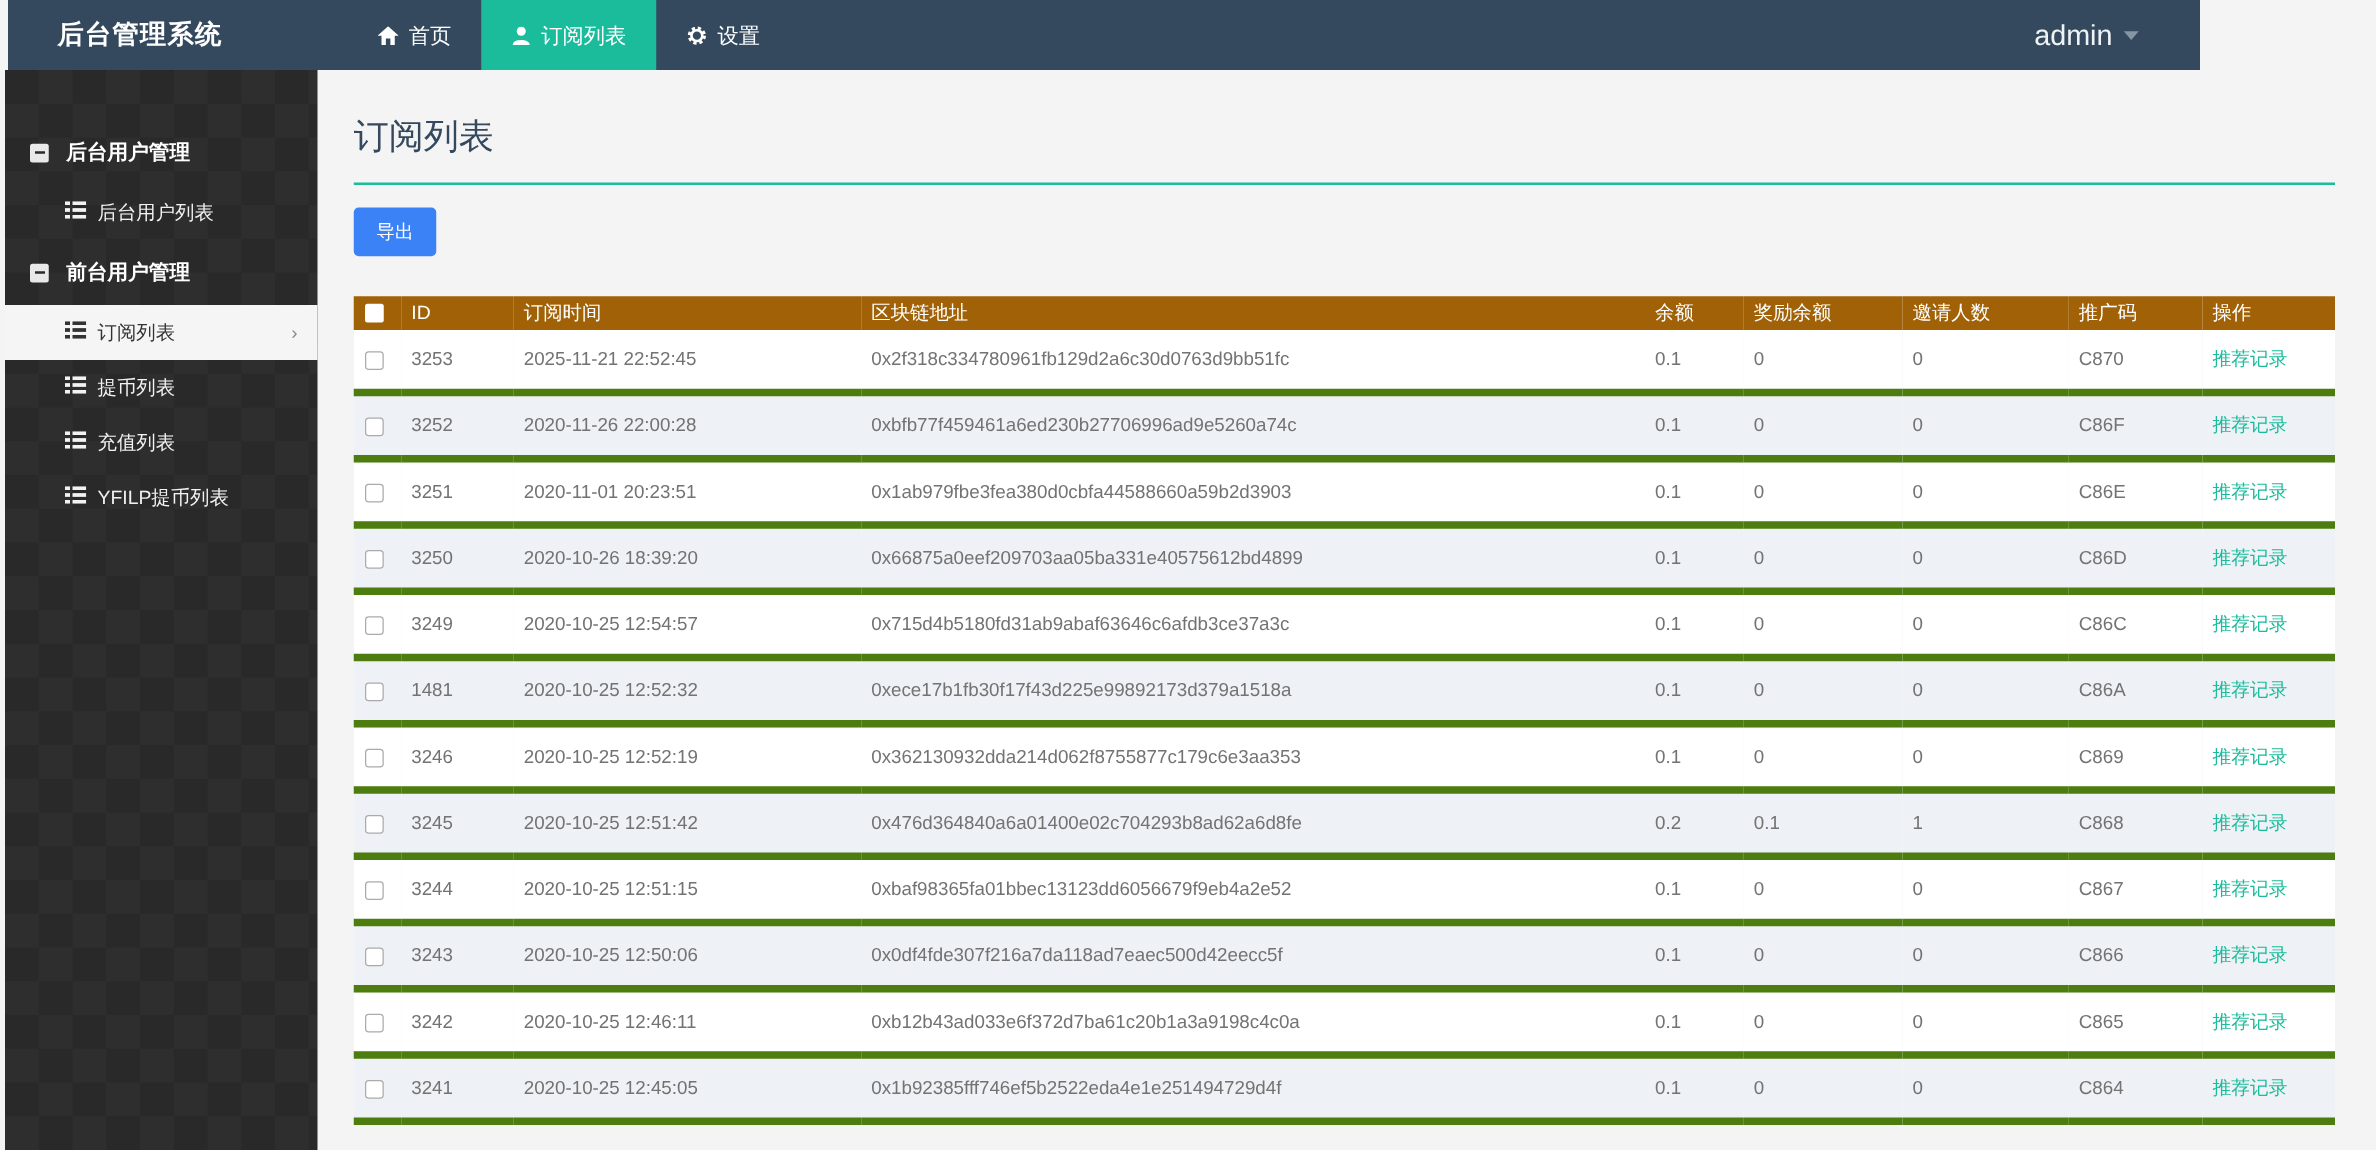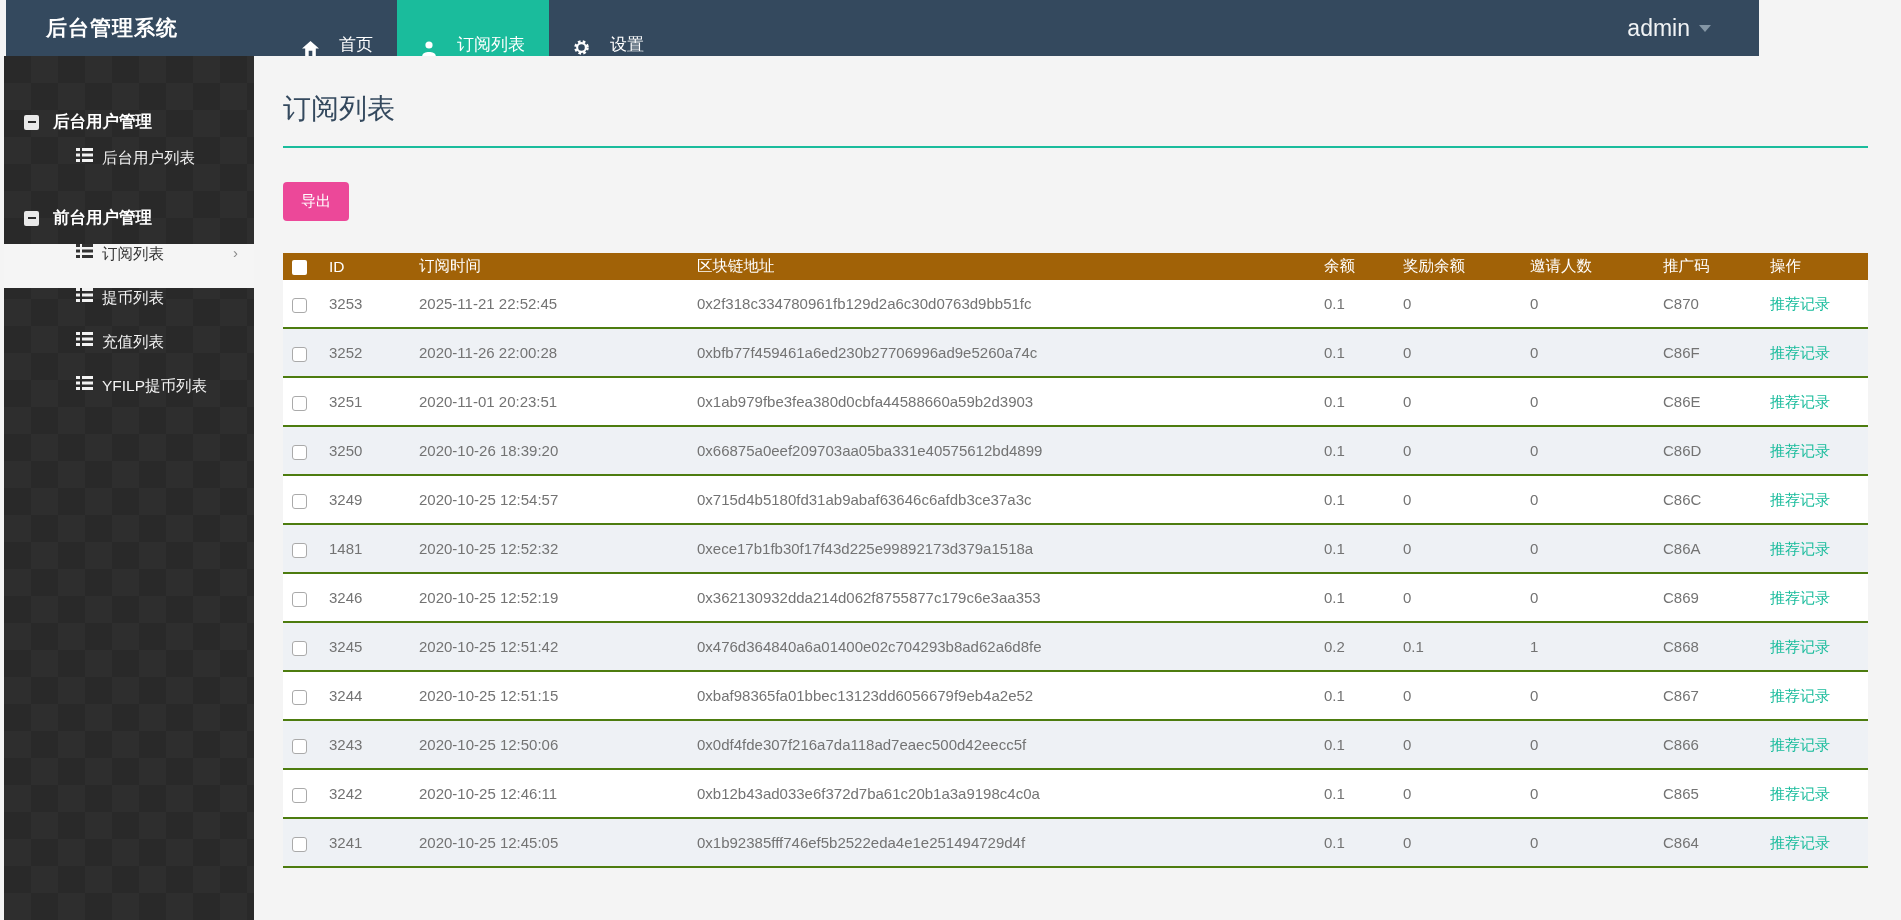--- a/index.html
+++ b/index.html
@@ -5,66 +5,66 @@
   * { margin:0; padding:0; box-sizing:border-box; }
   html,body { width:1901px; height:920px; overflow:hidden;
     font-family:"Liberation Sans","DejaVu Sans",sans-serif; background:#f4f4f4; }
 
   
   .navbar { position:fixed; top:0; left:6px; width:1753px; height:56px;
     background:#34495e; display:flex; align-items:stretch; z-index:30; }
   .brand { color:#fff; font-size:21px; font-weight:bold; line-height:56px;
     padding-left:40px; width:250px; letter-spacing:1px; }
   .nav-tabs { display:flex; margin-left:22px; }
-  .nav-tab { display:flex; align-items:flex-end; gap:20px; padding:0 24px;
+  .nav-tab { display:flex; align-items:center; gap:8px; padding:0 24px;
     color:#fff; font-size:17px; cursor:pointer; }
   .nav-tab.active { background:#1abc9c; }
   .nav-tab svg { display:block; }
   .nav-right { margin-left:auto; display:flex; align-items:center; gap:9px;
     padding-right:48px; color:#f0f3f5; font-size:23px; cursor:pointer; }
   .caret-down { width:0; height:0; border-left:6px solid transparent;
     border-right:6px solid transparent; border-top:7px solid #8496a5; }
 
   
   .sidebar { position:fixed; top:56px; left:4px; width:250px; height:864px;
     background:repeating-conic-gradient(#2e2e2e 0% 25%, #292929 0% 50%);
     background-size:54px 54px; padding-top:40px; z-index:20; }
   .side-section-header { height:52px; display:flex; align-items:center; gap:14px;
     padding-left:20px; color:#fff; font-size:16.5px; font-weight:bold; cursor:pointer; }
   .minus-box { width:15px; height:15px; background:#e9e9e9; border-radius:2px;
     display:inline-flex; align-items:center; justify-content:center; flex:0 0 auto; }
   .minus-box i { display:block; width:8px; height:2px; background:#2b2b2b; }
-  .side-item { height:44px; display:flex; gap:9px;
-    padding-left:72px; color:#f2f2f2; font-size:15.5px; cursor:pointer; position:relative; }
+  .side-item { height:44px; display:flex; align-items:center; gap:9px;
+    padding-left:48px; color:#f2f2f2; font-size:15.5px; cursor:pointer; position:relative; }
   .side-item.active { background:#f5f5f5; color:#333; }
   .side-item.active svg rect { fill:#333; }
   .side-item .chev { position:absolute; right:16px; color:#8a8a8a; font-size:15px; }
 
   
   .main { margin-left:250px; padding:36px 33px 0 33px; }
   .page-title { color:#34495e; font-size:28px; font-weight:normal;
     line-height:34px; }
   .title-rule { height:2px; background:#1abc9c; margin-top:20px; border:none; }
-  .export-btn { margin-top:34px; display:inline-block; background:#ec4899;
+  .export-btn { margin-top:18px; display:inline-block; background:#3b82f6;
     color:#fff; border:none; border-radius:4px; font-size:15px;
     padding:10px 18px; cursor:pointer; font-family:inherit; }
 
   
   table { width:100%; margin-top:32px; border-collapse:collapse; table-layout:fixed; }
   col.c-cb{width:38px} col.c-id{width:90px} col.c-time{width:278px}
   col.c-addr{width:auto} col.c-bal{width:79px} col.c-reward{width:127px}
   col.c-inv{width:133px} col.c-code{width:107px} col.c-act{width:106px}
   th { background:#a16207; color:#fff; font-weight:normal; text-align:left;
     font-size:15.5px; padding:3px 8px; }
   th:first-child { padding-left:9px; }
   td { font-size:15px; color:#737373; padding:14px 8px; line-height:19px;
     background:#fff; overflow:hidden; white-space:nowrap; }
   td:first-child { padding-left:9px; }
   tbody tr:nth-child(even) td { background:#eef1f5; }
-  tbody tr { border-bottom:2px solid #4d7c0f; }
+  tbody tr { border-bottom:6px solid #4d7c0f; }
   .rec-link { color:#1abc9c; text-decoration:none; cursor:pointer; }
 
   input[type=checkbox] { appearance:none; -webkit-appearance:none; width:15px;
     height:15px; border:1px solid #aaa; border-radius:3px; background:#fff;
     cursor:pointer; vertical-align:middle; display:inline-block; }
   input[type=checkbox].header-cb { border:none; background:#fff; border-radius:2px; }
 </style>
 </head>
 <body>
 

